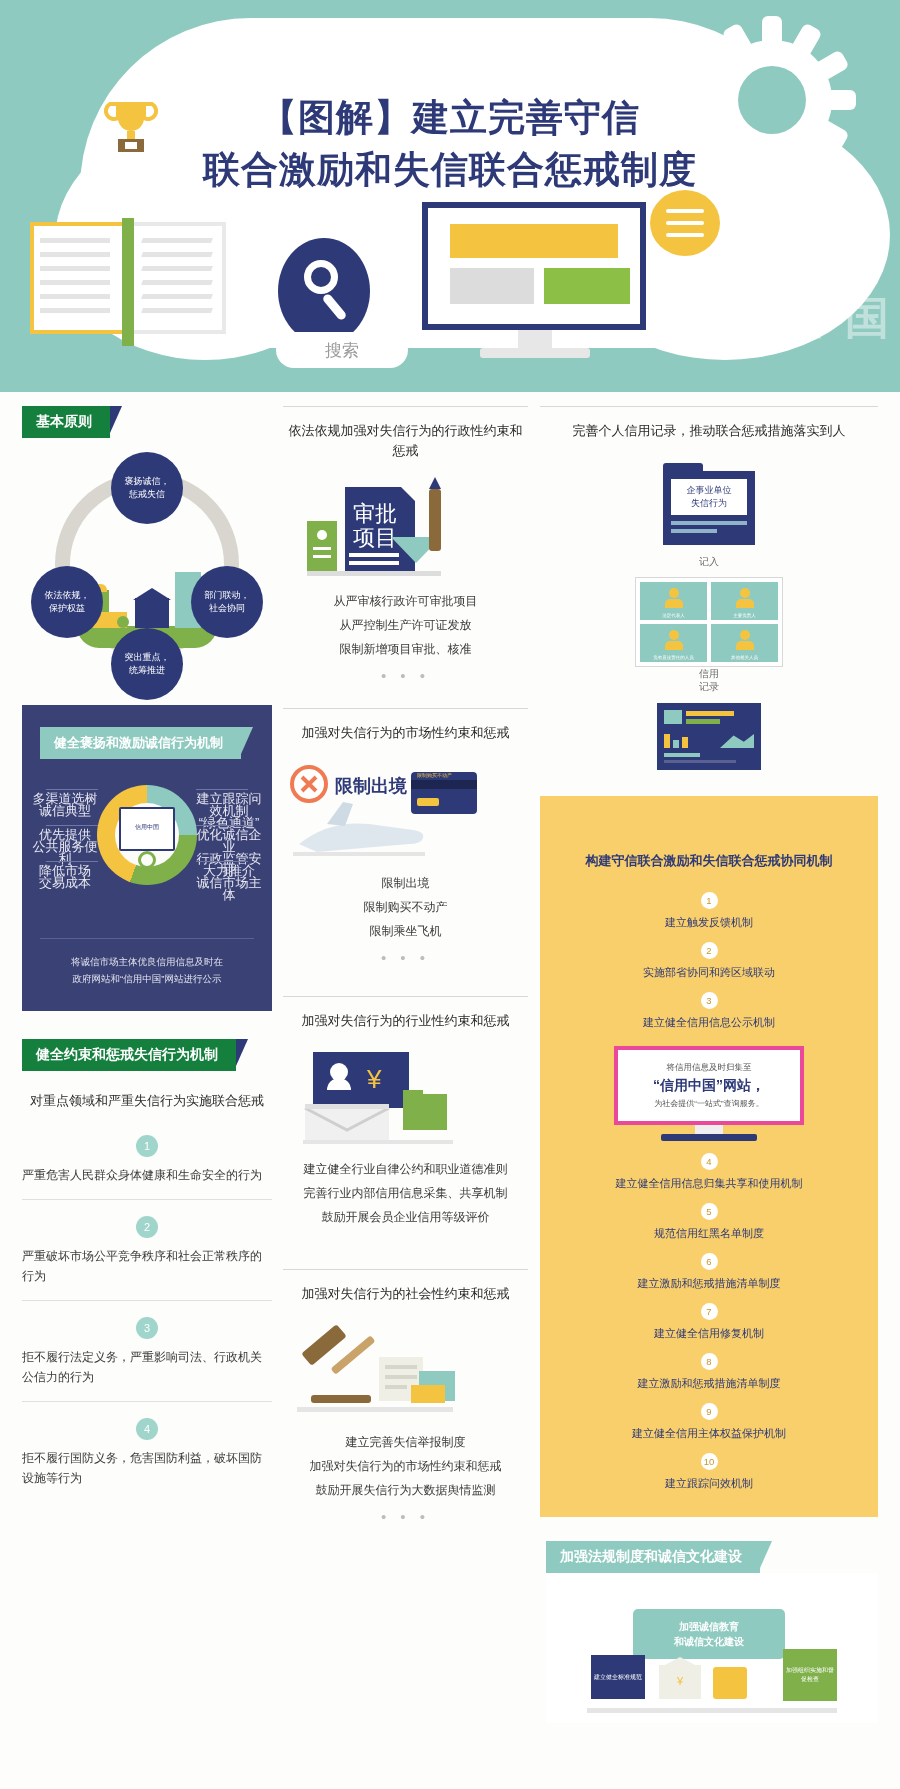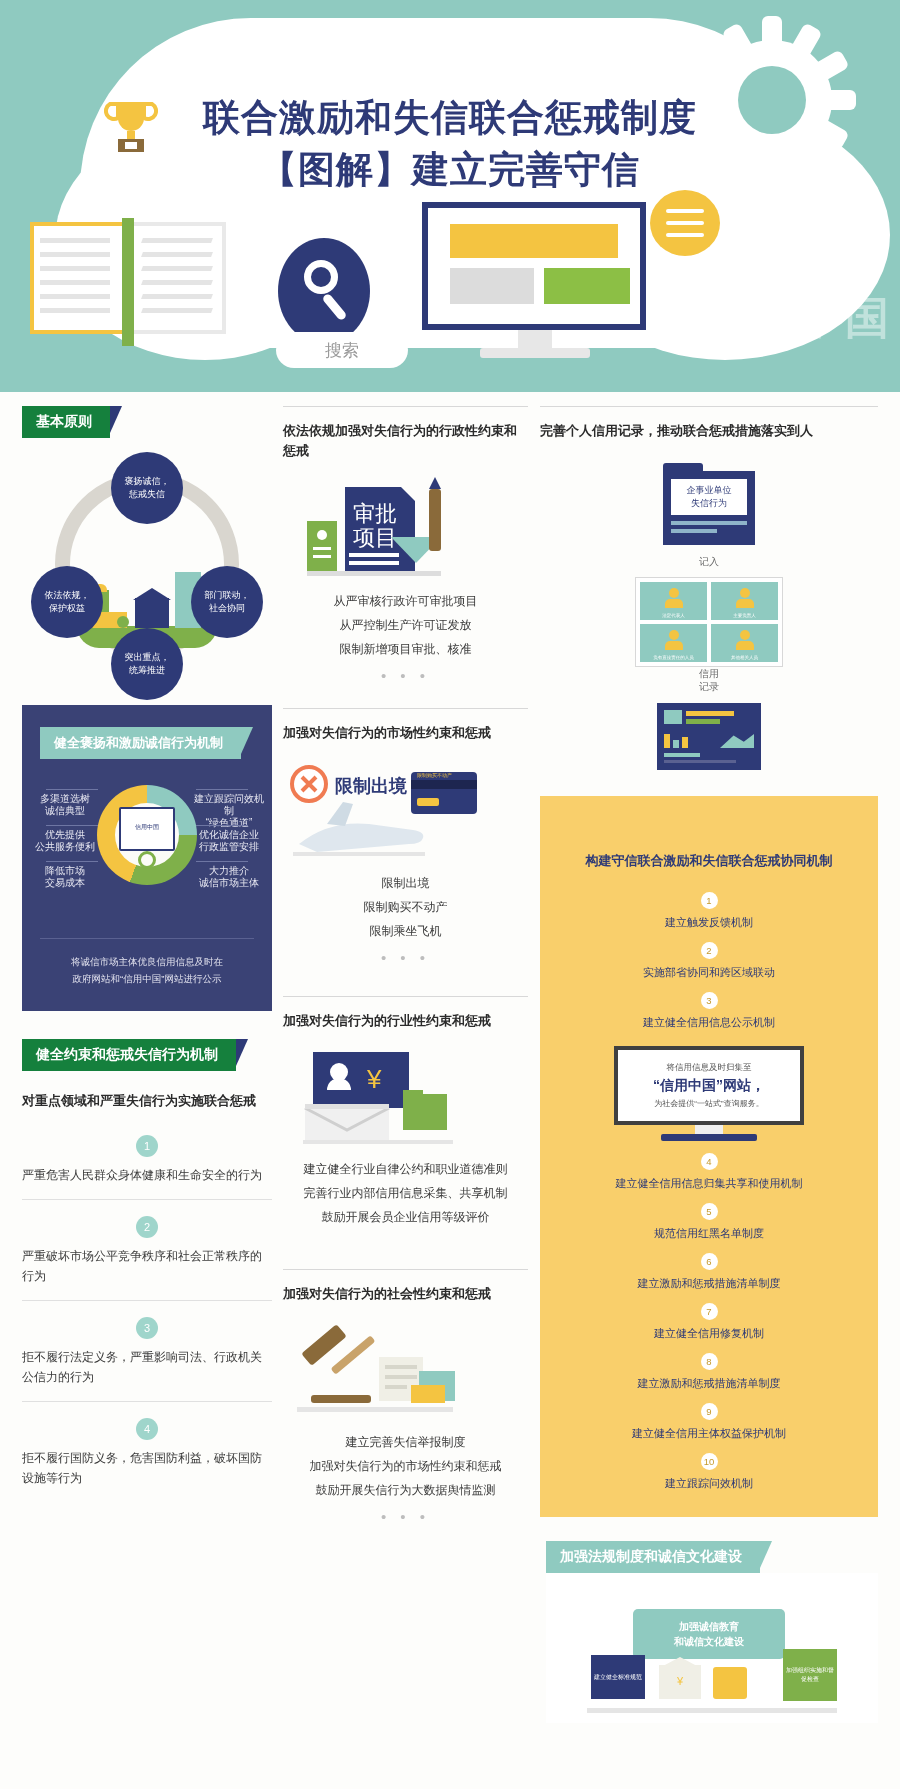--- a/index.html
+++ b/index.html
@@ -127,22 +127,22 @@
   .section-label::after {
     content:"";
     position:absolute; right:-12px; top:0;
     border-left: 12px solid #2e3a77;
     border-bottom: 27px solid transparent;
   }
   .section-label.teal { background:#8fcac0; color:#fff; }
   .section-label.teal::after { border-left-color:#8fcac0; }
 
   .col-head {
-    font-weight: bold; font-size: 13px; color: #2b2b2b;
-    text-align: left; line-height: 20px;
+    font-weight: normal; font-size: 13px; color: #2b2b2b;
+    text-align: center; line-height: 20px;
   }
   .hr-top { border-top: 1px solid #d8d8d8; margin: 0 0 14px 0; }
   .bullets { text-align:center; font-size:12px; color:#3a3a3a; line-height:24px; }
   .dots { text-align:center; color:#bdbdbd; letter-spacing:5px; font-size:15px; margin-top:6px;}
 
   
   .ring-wrap { position:relative; width:220px; height:215px; margin: 22px auto 0; }
   .ring-ring {
     position:absolute; left:18px; top:12px; width:184px; height:184px;
     border:15px solid #d9d6cf; border-radius:50%;
@@ -169,21 +169,21 @@
   }
   .navy-panel .donut-wrap { position:relative; width:210px; height:125px; margin:26px auto 0; }
   .donut {
     position:absolute; left:55px; top:0; width:100px; height:100px; border-radius:50%;
     background: conic-gradient(#8fcac0 0deg 90deg, #7fb04a 90deg 180deg, #7fb04a 180deg 200deg, #f4c441 200deg 290deg, #f4c441 290deg 360deg);
   }
   .donut::after{
     content:""; position:absolute; left:18px; top:18px; width:64px; height:64px;
     border-radius:50%; background:#fbfbf7;
   }
-  .dlab { position:absolute; font-size:10px; line-height:12px; color:#e8e8f2; text-align:center; width:70px;}
+  .dlab { position:absolute; font-size:13px; line-height:12px; color:#e8e8f2; text-align:center; width:70px;}
   .dlab.l { left:-12px; }
   .dlab.r { right:-12px; }
   .dlab.y1 { top:8px; } .dlab.y2 { top:44px; } .dlab.y3 { top:80px; }
   .dlab-line { position:absolute; height:1px; background:#6e76a3; }
   .navy-note {
     border-top:1px solid #5a6191; margin-top:28px; padding-top:14px;
     text-align:center; font-size:9.5px; line-height:17px; color:#e3e3ef;
   }
 
   
@@ -201,21 +201,21 @@
   .yellow-panel { background:#f9cf6b; padding:16px 16px 26px; }
   .yellow-title { text-align:center; font-weight:bold; font-size:13px; color:#2e3a77; padding:14px 0 10px; }
   .ylist-item { text-align:center; margin-top:12px; }
   .ynum {
     width:17px; height:17px; border-radius:50%; background:#fff; color:#c59a2d;
     font-size:9.5px; display:flex; align-items:center; justify-content:center;
     margin:0 auto 6px;
   }
   .ytext { font-size:11px; color:#2e3a77; font-weight:normal; }
   .ymon { margin:16px auto 10px; width:190px; }
-  .ymon .scr { border:4px solid #404040; background:#fff; padding:12px 8px; text-align:center; }
+  .ymon .scr { border:4px solid #ec4899; background:#fff; padding:12px 8px; text-align:center; }
   .ymon .l1 { font-size:8.5px; color:#555; }
   .ymon .l2 { font-size:14px; font-weight:bold; color:#2e3a77; margin:3px 0; }
   .ymon .l3 { font-size:8px; color:#555; }
   .ymon .neck { width:28px; height:9px; background:#efefef; margin:0 auto;}
   .ymon .base { width:96px; height:7px; background:#2e3a77; margin:0 auto; border-radius:2px;}
 
   
   .teal-illus { background:#fff; padding:14px 0 10px; }
   .tcard { position:relative; width:250px; height:110px; margin:16px auto 0; }
 
@@ -244,22 +244,22 @@
     <svg class="trophy" width="54" height="58" viewBox="0 0 54 58">
       <path d="M14 4 h26 v16 a13 13 0 0 1 -26 0 z" fill="#f4c441"></path>
       <path d="M14 6 h-8 a8 8 0 0 0 8 14 z" fill="none" stroke="#f4c441" stroke-width="4"></path>
       <path d="M40 6 h8 a8 8 0 0 1 -8 14 z" fill="none" stroke="#f4c441" stroke-width="4"></path>
       <rect x="23" y="33" width="8" height="8" fill="#f4c441"></rect>
       <rect x="14" y="41" width="26" height="13" fill="#8a6a3a"></rect>
       <rect x="21" y="44" width="12" height="7" fill="#fff"></rect>
     </svg>
 
     <div class="hero-title">
+      <div>【图解】建立完善守信</div>
       <div>联合激励和失信联合惩戒制度</div>
-      <div>【图解】建立完善守信</div>
     </div>
 
     <div class="book">
       <div class="pg l"></div>
       <div class="pg r"></div>
       <div class="spine"></div>
       <div class="ln" style="left:10px;top:16px;width:70px;"></div>
       <div class="ln" style="left:10px;top:30px;width:70px;"></div>
       <div class="ln" style="left:10px;top:44px;width:70px;"></div>
       <div class="ln" style="left:10px;top:58px;width:70px;"></div>

